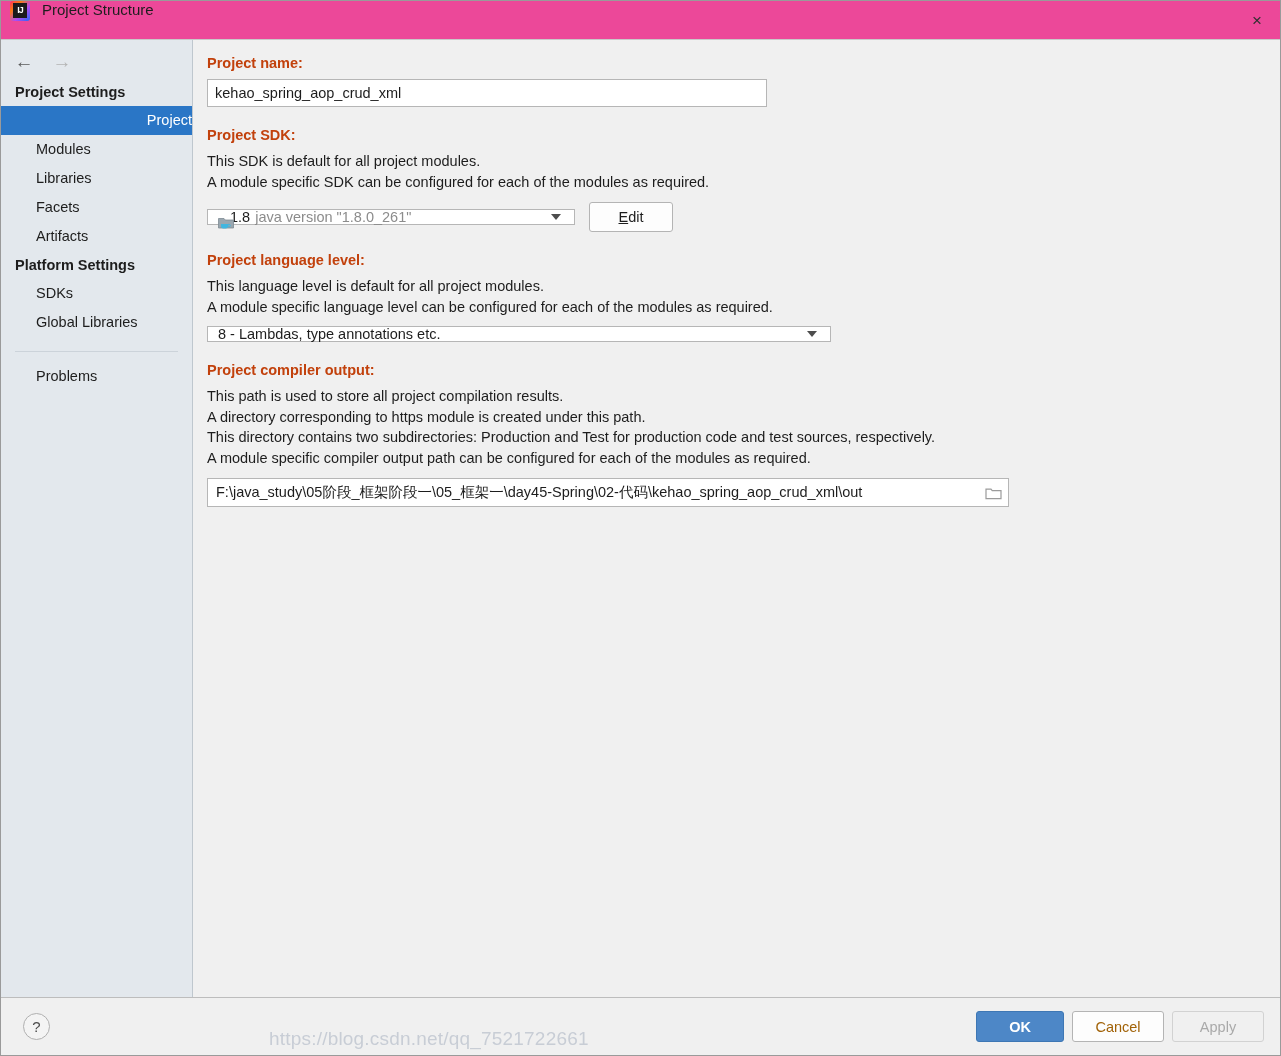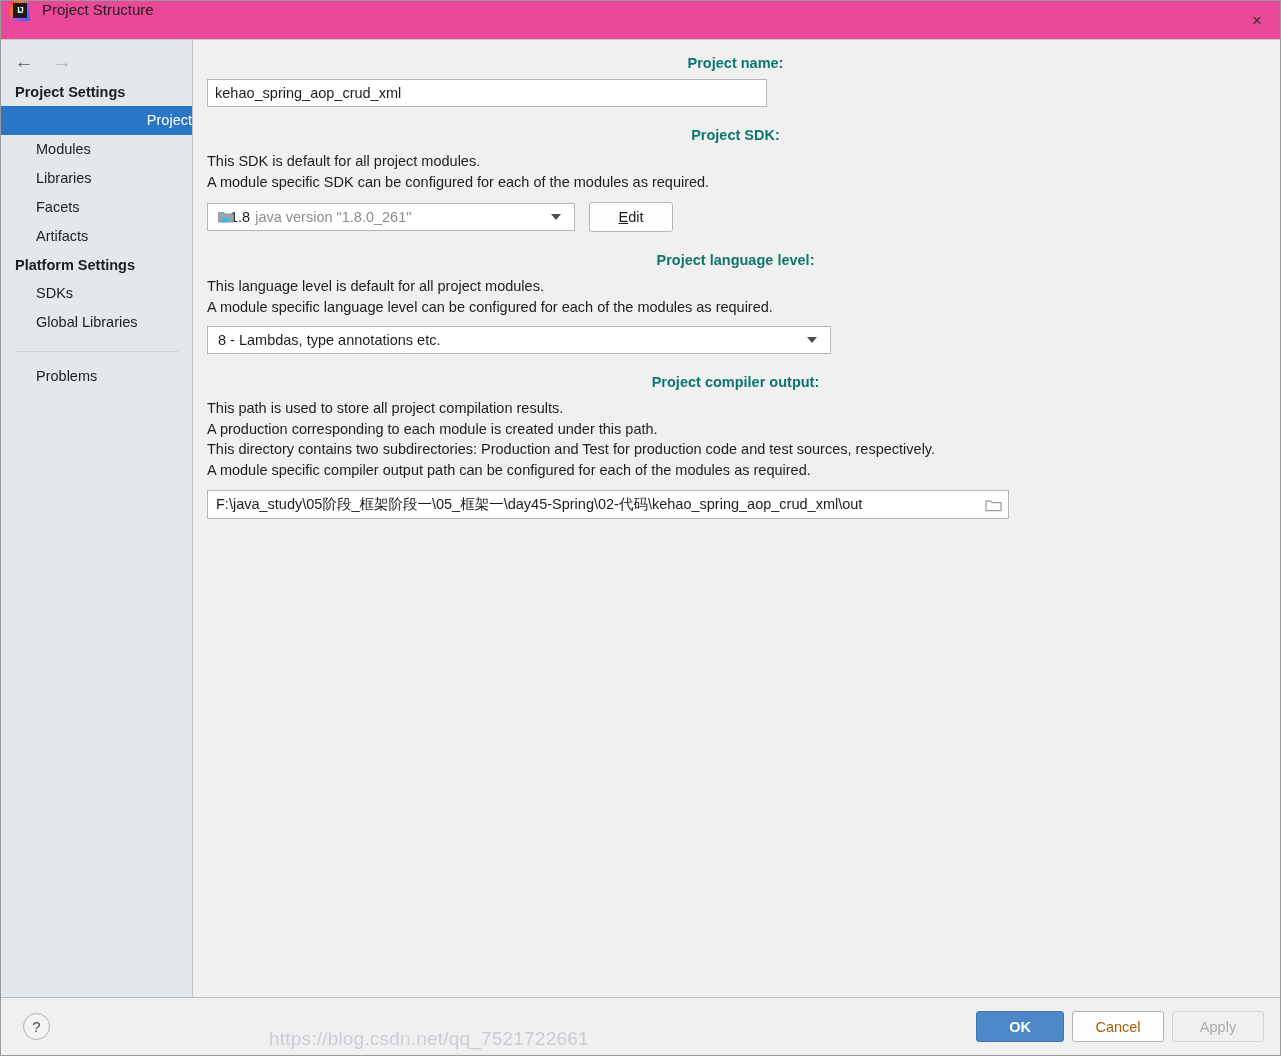--- a/index.html
+++ b/index.html
@@ -139,24 +139,23 @@
     position: relative;
   }
   .inner {
     padding-left: 14px;
     padding-right: 16px;
   }
 
   .field-label {
     font-size: 14.5px;
     font-weight: bold;
-    color: #0f766e;
+    color: #c2410c;
     margin: 0 0 7px 0;
     line-height: 18px;
-    text-align: center;
   }
   .desc-line {
     font-size: 14.5px;
     color: #1d1d1d;
     line-height: 20.5px;
     white-space: nowrap;
   }
 
   .text-input {
     height: 28px;
@@ -175,21 +174,21 @@
   .section { margin-top: 19px; }
 
   
   .sdk-row {
     display: flex;
     align-items: center;
     gap: 14px;
     margin-top: 10px;
   }
   .combo {
-    height: 28px;
+    height: 16px;
     background: #ffffff;
     border: 1px solid #b6b6b6;
     display: flex;
     align-items: center;
     padding: 0 4px 0 9px;
     font-size: 14.5px;
     color: #1d1d1d;
     cursor: default;
     position: relative;
   }
@@ -411,21 +410,21 @@
 
           <div class="combo lang">
             <div class="combo-text">8 - Lambdas, type annotations etc.</div>
             <div class="caret"></div>
           </div>
         </div>
 
         <div class="section">
           <div class="field-label">Project compiler output:</div>
           <div class="desc-line">This path is used to store all project compilation results.</div>
-          <div class="desc-line">A production corresponding to each module is created under this path.</div>
+          <div class="desc-line">A directory corresponding to https module is created under this path.</div>
           <div class="desc-line">This directory contains two subdirectories: Production and Test for production code and test sources, respectively.</div>
           <div class="desc-line">A module specific compiler output path can be configured for each of the modules as required.</div>
 
           <div class="path-row">
             <div class="path-text">F:\java_study\05阶段_框架阶段一\05_框架一\day45-Spring\02-代码\kehao_spring_aop_crud_xml\out</div>
             <div class="browse-icon">
               <svg width="17" height="14" viewBox="0 0 17 14">
                 <path d="M1 3.2 L6 3.2 L7.2 4.6 L16 4.6 L16 12.6 L1 12.6 Z" fill="none" stroke="#9b9b9b" stroke-width="1.2"></path>
               </svg>
             </div>

